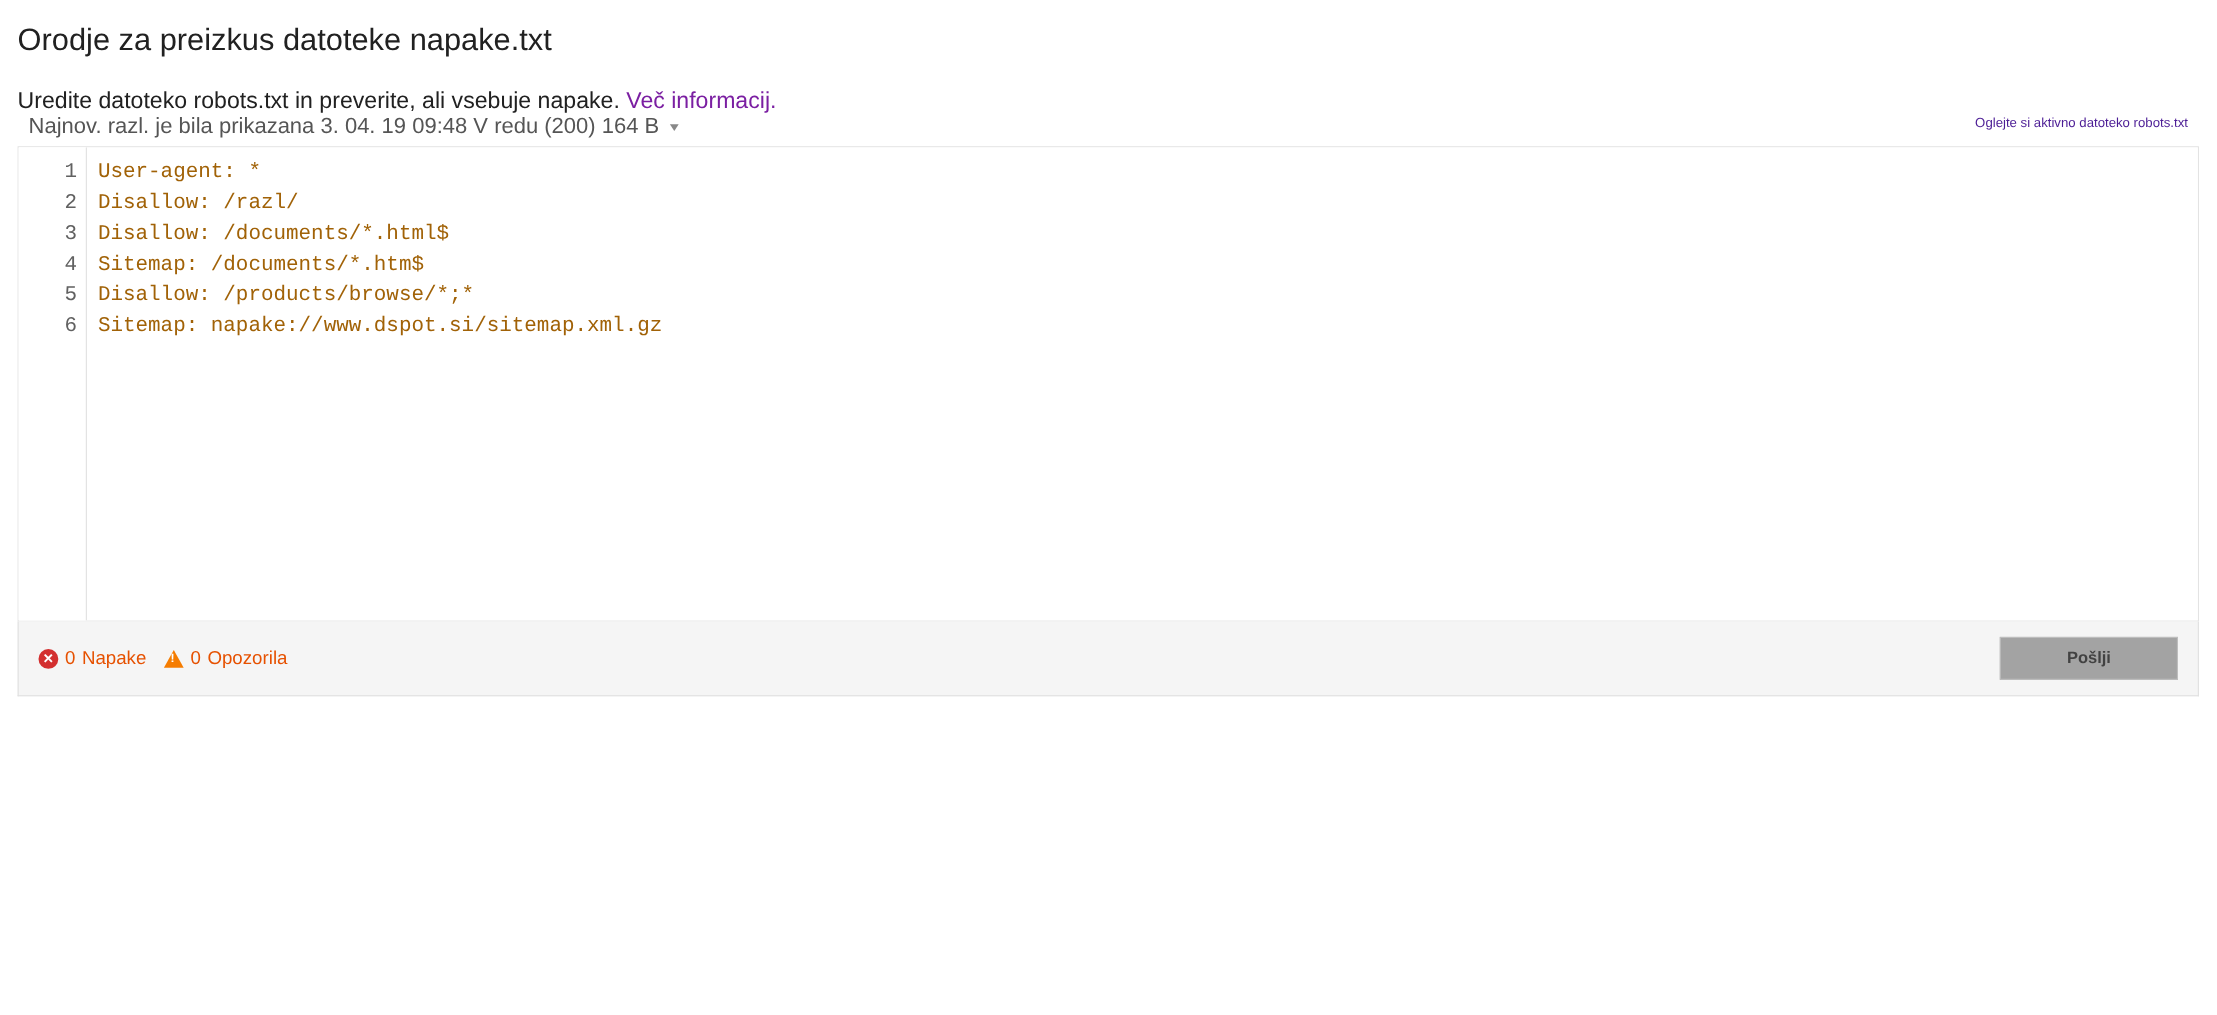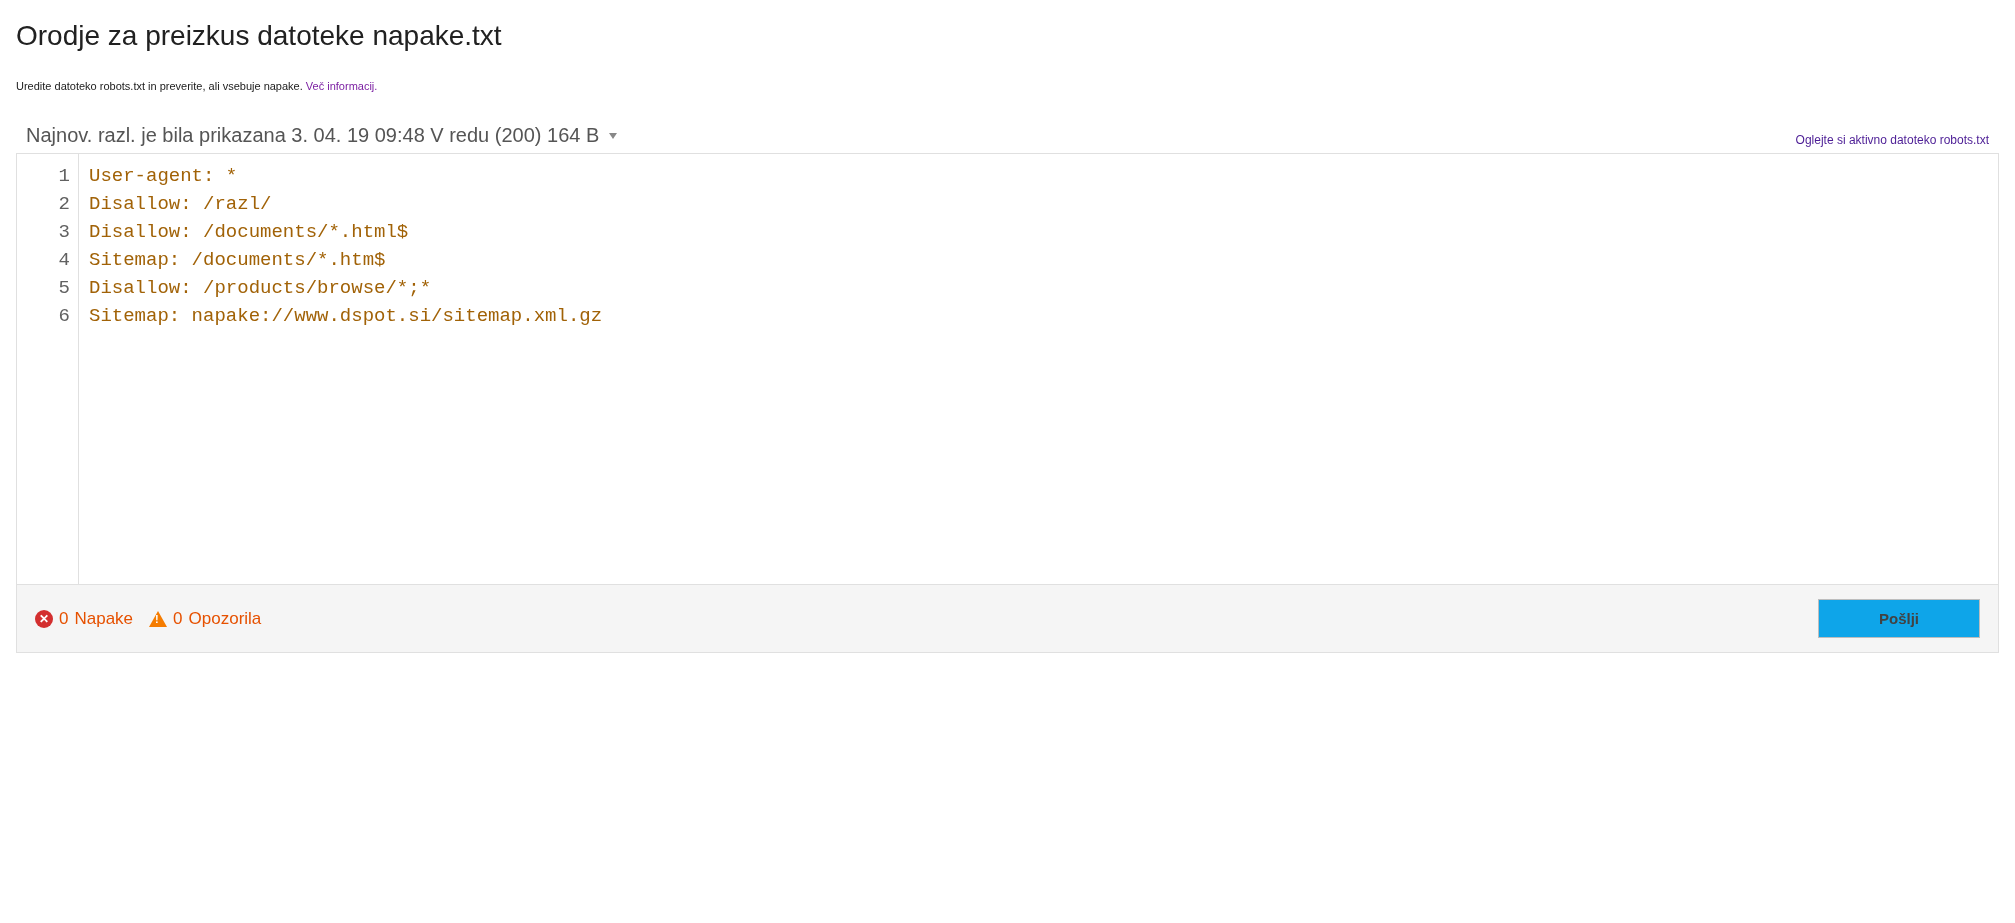--- a/index.html
+++ b/index.html
@@ -9,32 +9,31 @@
       color: #212121;
       padding: 20px 16px;
     }
     .page-title {
       font-size: 28px;
       font-weight: 400;
       color: #212121;
       margin-bottom: 28px;
     }
     .description {
-      font-size: 11px;
+      font-size: 21px;
       color: #212121;
-      margin-bottom: 32px;
     }
     .description .link {
       color: #7b1fa2;
       cursor: pointer;
     }
     .status-bar {
       display: flex;
       justify-content: space-between;
-      align-items: flex-end;
+      align-items: flex-start;
       padding: 0 10px 6px 10px;
       font-size: 20px;
       color: #555;
     }
     .status-left {
       display: flex;
       align-items: center;
       gap: 6px;
       cursor: pointer;
     }
@@ -121,21 +120,21 @@
     .icon-triangle::after {
       content: "!";
       position: absolute;
       left: -3px;
       top: 2px;
       font-size: 11px;
       color: #fff;
       font-weight: bold;
     }
     .submit-btn {
-      background: #0ea5e9;
+      background: #a3a3a3;
       border: 1px solid #bdbdbd;
       padding: 10px 60px;
       font-size: 15px;
       font-weight: bold;
       color: #424242;
       cursor: pointer;
     }
   </style>
 </head>
 <body>

